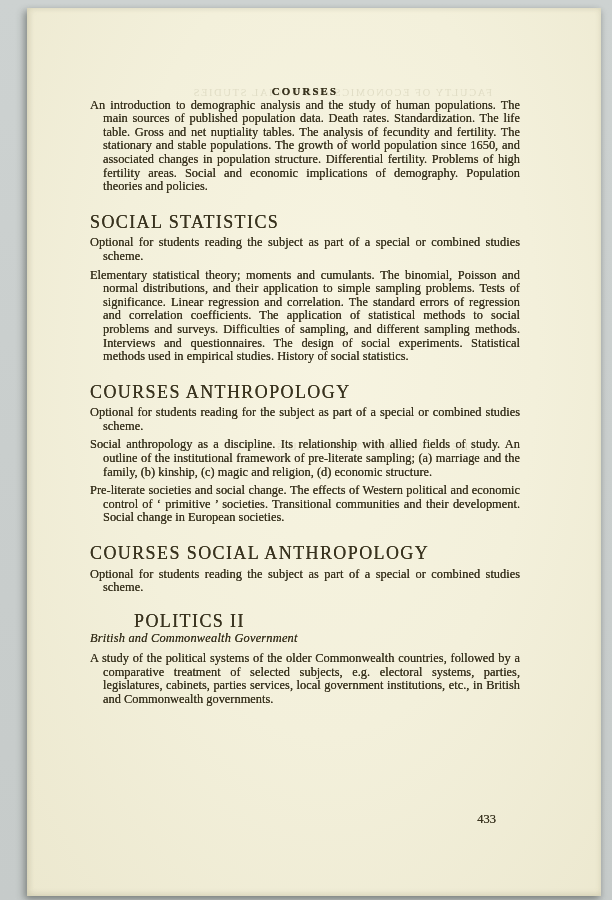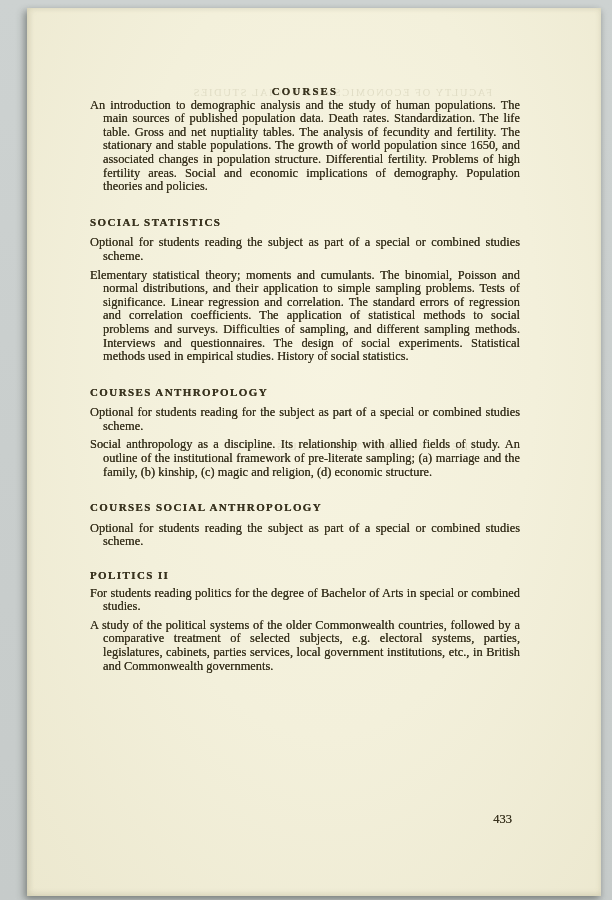--- a/index.html
+++ b/index.html
@@ -42,34 +42,34 @@
     font-weight: 700;
   }
   .intro { margin-top: 16px; }
   p.para {
     margin: 0 0 5px 0;
     padding-left: 13px;
     text-indent: -13px;
   }
   h2.section-heading {
     margin: 22px 0 7px 0;
-    font-size: 11px;
-    font-weight: 700;
+    font-size: 18px;
+    font-weight: 400;
     letter-spacing: 1.4px;
     text-align: left;
   }
-  h2.tight { margin-top: 20px; margin-bottom: 4px; }
+  h2.tight { margin-top: 20px; margin-bottom: 4px; margin-left: 44px; }
   .subheading {
     font-style: italic;
     margin: 0 0 6px 0;
     letter-spacing: 0.2px;
   }
   .folio {
     position: absolute;
-    top: 804px; left: 63px;
+    top: 804px; left: 47px;
     width: 422px;
     text-align: right;
     font-size: 12.5px;
     color: #39331f;
     text-shadow: 0 0 0.4px currentColor;
   }
   .bleed {
     position: absolute;
     transform: scaleX(-1);
     color: #7d7850;
@@ -98,25 +98,26 @@
 
       <p class="para intro">An introduction to demographic analysis and the study of human populations. The main sources of published population data.  Death rates.  Standardization. The life table.  Gross and net nuptiality tables.  The analysis of fecundity and fertility.  The stationary and stable populations.  The growth of world population since 1650, and associated changes in population structure. Differential fertility.  Problems of high fertility areas.  Social and economic implications of demography.  Population theories and policies.</p>
 
       <h2 class="section-heading">SOCIAL STATISTICS</h2>
       <p class="para">Optional for students reading the subject as part of a special or combined studies scheme.</p>
       <p class="para">Elementary statistical theory; moments and cumulants.  The binomial, Poisson and normal distributions, and their application to simple sampling problems. Tests of significance.  Linear regression and correlation.  The standard errors of regression and correlation coefficients.  The application of statistical methods to social problems and surveys.  Difficulties of sampling, and different sampling methods.  Interviews and questionnaires.  The design of social experiments.  Statistical methods used in empirical studies.  History of social statistics.</p>
 
       <h2 class="section-heading">COURSES ANTHROPOLOGY</h2>
       <p class="para">Optional for students reading for the subject as part of a special or combined studies scheme.</p>
       <p class="para">Social anthropology as a discipline. Its relationship with allied fields of study. An outline of the institutional framework of pre-literate sampling; (a) marriage and the family, (b) kinship, (c) magic and religion, (d) economic structure.</p>
+      <p class="para">Pre-literate societies and social change.  The effects of Western political and economic control of ‘ primitive ’ societies.  Transitional communities and their development.  Social change in European societies.</p>
 
       <h2 class="section-heading">COURSES SOCIAL ANTHROPOLOGY</h2>
       <p class="para">Optional for students reading the subject as part of a special or combined studies scheme.</p>
 
       <h2 class="section-heading tight">POLITICS II</h2>
-      <p class="para">For students reading politics for the degree of Bachelor of Arts in special or combined studies.</p>
+      <div class="subheading">British and Commonwealth Government</div>
       <p class="para">A study of the political systems of the older Commonwealth countries, followed by a comparative treatment of selected subjects, e.g. electoral systems, parties, legislatures, cabinets, parties services, local government institutions, etc., in British and Commonwealth governments.</p>
 
     </div>
 
     <div class="folio">433</div>
   </div>
 </div>
 
 </body></html>

